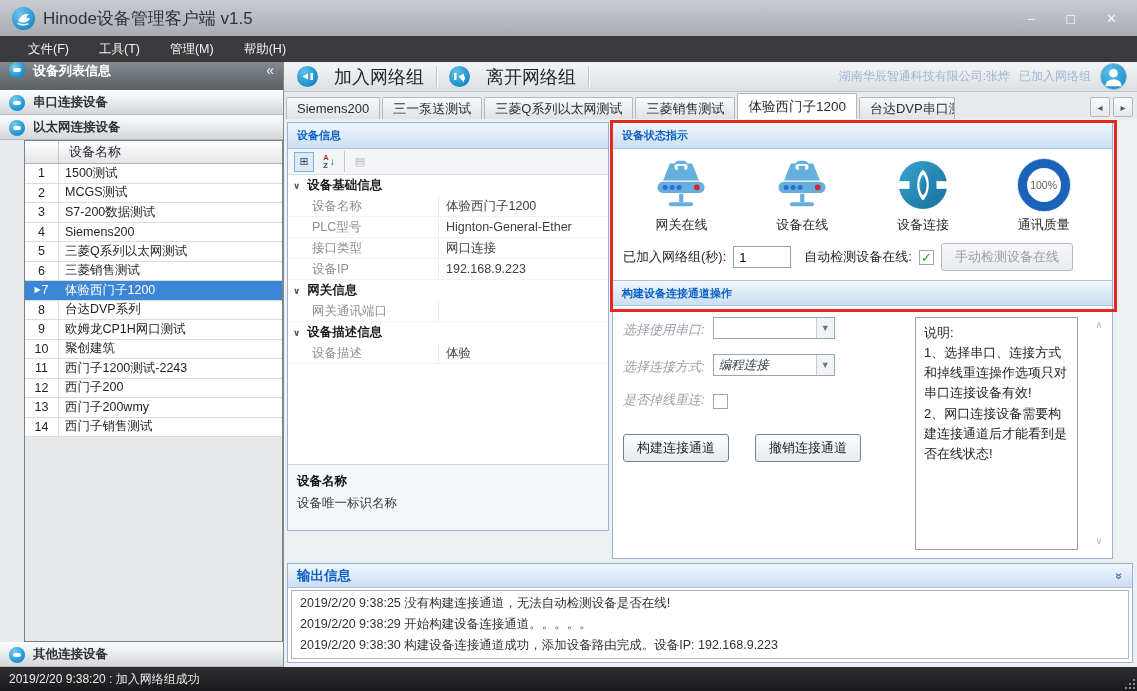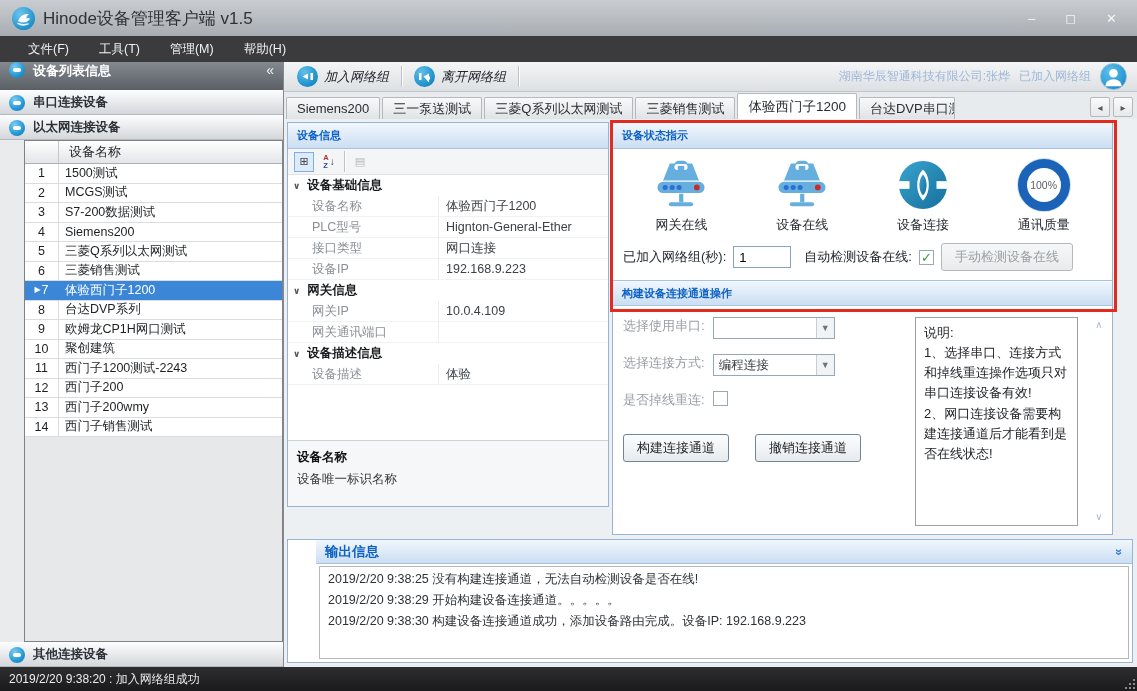--- a/index.html
+++ b/index.html
@@ -38,21 +38,21 @@
   .drow .dname { flex:1; display:flex; align-items:center; padding-left:6px; white-space:nowrap; overflow:hidden; }
   .drow.sel { background:#3b86d6; color:#fff; }
   .drow.sel .dnum { border-right-color:#3b86d6; }
   .dt-filler { flex:1; background:#e7e8ea; }
   .marker { font-size:8px; line-height:1; }
 
   
   .content { flex:1; min-width:0; display:flex; flex-direction:column; background:#edf0f3; }
 
   .toolbar { height:30px; flex:none; background:linear-gradient(#f4f5f6,#dde0e3); border-bottom:1px solid #c1c5c9; display:flex; align-items:center; padding:0 6px; gap:5px; }
-  .tbtn { display:flex; align-items:center; gap:6px; font-size:13px; color:#22262b; padding:2px 7px;font-style:italic; }
+  .tbtn { display:flex; align-items:center; gap:16px; font-size:18px; color:#22262b; padding:2px 7px; }
   .tool-orb { width:21px; height:21px; border-radius:50%; background:radial-gradient(circle at 35% 30%, #63c0e8, #2094cf 62%, #0d74a9); position:relative; flex:none; }
   .tool-orb svg { position:absolute; inset:0; }
   .tsep { width:1px; height:21px; background:#bfc3c7; box-shadow:1px 0 0 #ffffff; }
   .tb-right { margin-left:auto; display:flex; align-items:center; gap:9px; padding-right:4px; }
   .user-text { color:#9db7d7; font-size:12px; white-space:nowrap; }
   .avatar { width:27px; height:27px; border-radius:50%; background:radial-gradient(circle at 35% 30%, #5fc0ea, #2b9cd6 62%, #0e78b0); position:relative; flex:none; border:1px solid #8fb6d4; }
   .avatar svg { position:absolute; inset:0; }
 
   .tabbar { height:27px; flex:none; background:#e8ebee; display:flex; align-items:flex-end; gap:2px; padding:3px 4px 0 2px; }
   .tab { height:22px; padding:0 10px; font-size:13px; color:#2a2e33; background:linear-gradient(#f8f9fa,#e0e3e6); border:1px solid #b5b9be; border-bottom:none; display:flex; align-items:center; white-space:nowrap; border-radius:2px 2px 0 0; }
@@ -90,30 +90,30 @@
   .si { display:flex; flex-direction:column; align-items:center; gap:5px; width:112px; font-size:13px; color:#272c31; }
   .quality-ring { width:52px; height:52px; border-radius:50%; border:9px solid #1a63b8; background:#fff; display:flex; align-items:center; justify-content:center; font-size:10.5px; color:#5a5f64; box-shadow:0 0 0 1px #cfe0f1; }
   .status-controls { flex:none; display:flex; align-items:center; gap:7px; padding:7px 10px 9px; font-size:13px; color:#23282d; }
   .interval-input { width:58px; height:22px; border:1px solid #8aa3bf; font-size:13px; padding-left:5px; font-family:inherit; }
   .cb { width:15px; height:15px; border:1px solid #9aa8b6; background:#fff; display:flex; align-items:center; justify-content:center; flex:none; }
   .cb .tick { color:#2f9e2f; font-size:13px; font-weight:bold; line-height:1; }
   .btn { background:linear-gradient(#fcfdfe,#e7eaed); border:1px solid #70849a; border-radius:3px; padding:4px 13px; font-size:13px; color:#1d2227; white-space:nowrap; }
   .btn.disabled { color:#9aa0a6; border-color:#b3b9bf; background:linear-gradient(#f6f7f8,#e9ebed); }
   .channel-body { flex:1; min-height:0; display:flex; gap:12px; padding:11px 4px 8px 10px; }
   .form-col { width:280px; flex:none; display:flex; flex-direction:column; gap:15px; font-size:13px; color:#989ea5; }
-  .form-row { display:flex; align-items:flex-start; gap:8px; }
+  .form-row { display:flex; align-items:flex-end; gap:8px;font-style:italic; }
   .combo { width:122px; height:22px; border:1px solid #97a7ba; background:#fff; display:flex; align-items:center; color:#3a3f44; font-size:12.5px; }
   .combo .ctext { flex:1; padding-left:5px; white-space:nowrap; overflow:hidden; }
   .combo .arrow { width:18px; height:100%; border-left:1px solid #c6cdd4; background:#f1f3f5; display:flex; align-items:center; justify-content:center; font-size:9px; color:#6b7680; }
   .btn-row { display:flex; gap:26px; margin-top:10px; }
   .note-box { flex:1; max-width:312px; border:1px solid #9aa0a5; background:#fff; padding:5px 8px; font-size:13px; color:#212429; line-height:1.55; }
   .scroll-col { width:18px; flex:none; display:flex; flex-direction:column; justify-content:space-between; align-items:center; color:#a8bccf; font-size:10px; padding:2px 0 4px; }
 
   
-  .output { flex:none; height:124px; margin:0 4px 4px 3px; border:1px solid #9ab3d5; background:#fff; display:flex; flex-direction:column;padding-left:28px; }
+  .output { flex:none; height:100px; margin:0 4px 4px 3px; border:1px solid #9ab3d5; background:#fff; display:flex; flex-direction:column; }
   .out-head { height:24px; flex:none; background:linear-gradient(#f1f7fd,#cbdef2); border-bottom:1px solid #a8c3e1; color:#0f62c5; font-weight:bold; font-size:13.5px; display:flex; align-items:center; padding:0 9px; }
   .out-collapse { margin-left:auto; color:#3a7bd5; font-size:12px; transform:rotate(90deg); font-weight:bold; }
   .log-area { flex:1; margin:2px 3px 3px; border:1px solid #b4b8bd; background:#fff; padding:2px 8px; overflow:hidden; }
   .log-line { font-size:12.5px; color:#2d3237; line-height:1.68; white-space:nowrap; }
 
   
   .statusbar { height:24px; flex:none; background:linear-gradient(#2e2e30,#1a1a1c); color:#ececee; font-size:12px; display:flex; align-items:center; padding:0 9px; position:relative; }
   .grip { position:absolute; right:2px; bottom:2px; width:10px; height:10px; }
   .grip i { position:absolute; width:2px; height:2px; background:#8a8a8c; }
   .grip i:nth-child(1){ right:0; bottom:0; } .grip i:nth-child(2){ right:4px; bottom:0; } .grip i:nth-child(3){ right:0; bottom:4px; }
@@ -321,24 +321,20 @@
               </div>
             <div class="pg-row">
                 <span class="pg-label">设备IP</span>
                 <span class="pg-value">192.168.9.223</span>
               </div>
             <div class="pg-cat">
               <span class="pg-chev">∨</span>
               <span>网关信息</span>
             </div>
             <div class="pg-row">
-                <span class="pg-label">网关IP</span>
-                <span class="pg-value">10.0.4.109</span>
-              </div>
-            <div class="pg-row">
                 <span class="pg-label">网关通讯端口</span>
                 <span class="pg-value"></span>
               </div>
             <div class="pg-cat">
               <span class="pg-chev">∨</span>
               <span>设备描述信息</span>
             </div>
             <div class="pg-row">
                 <span class="pg-label">设备描述</span>
                 <span class="pg-value">体验</span>

